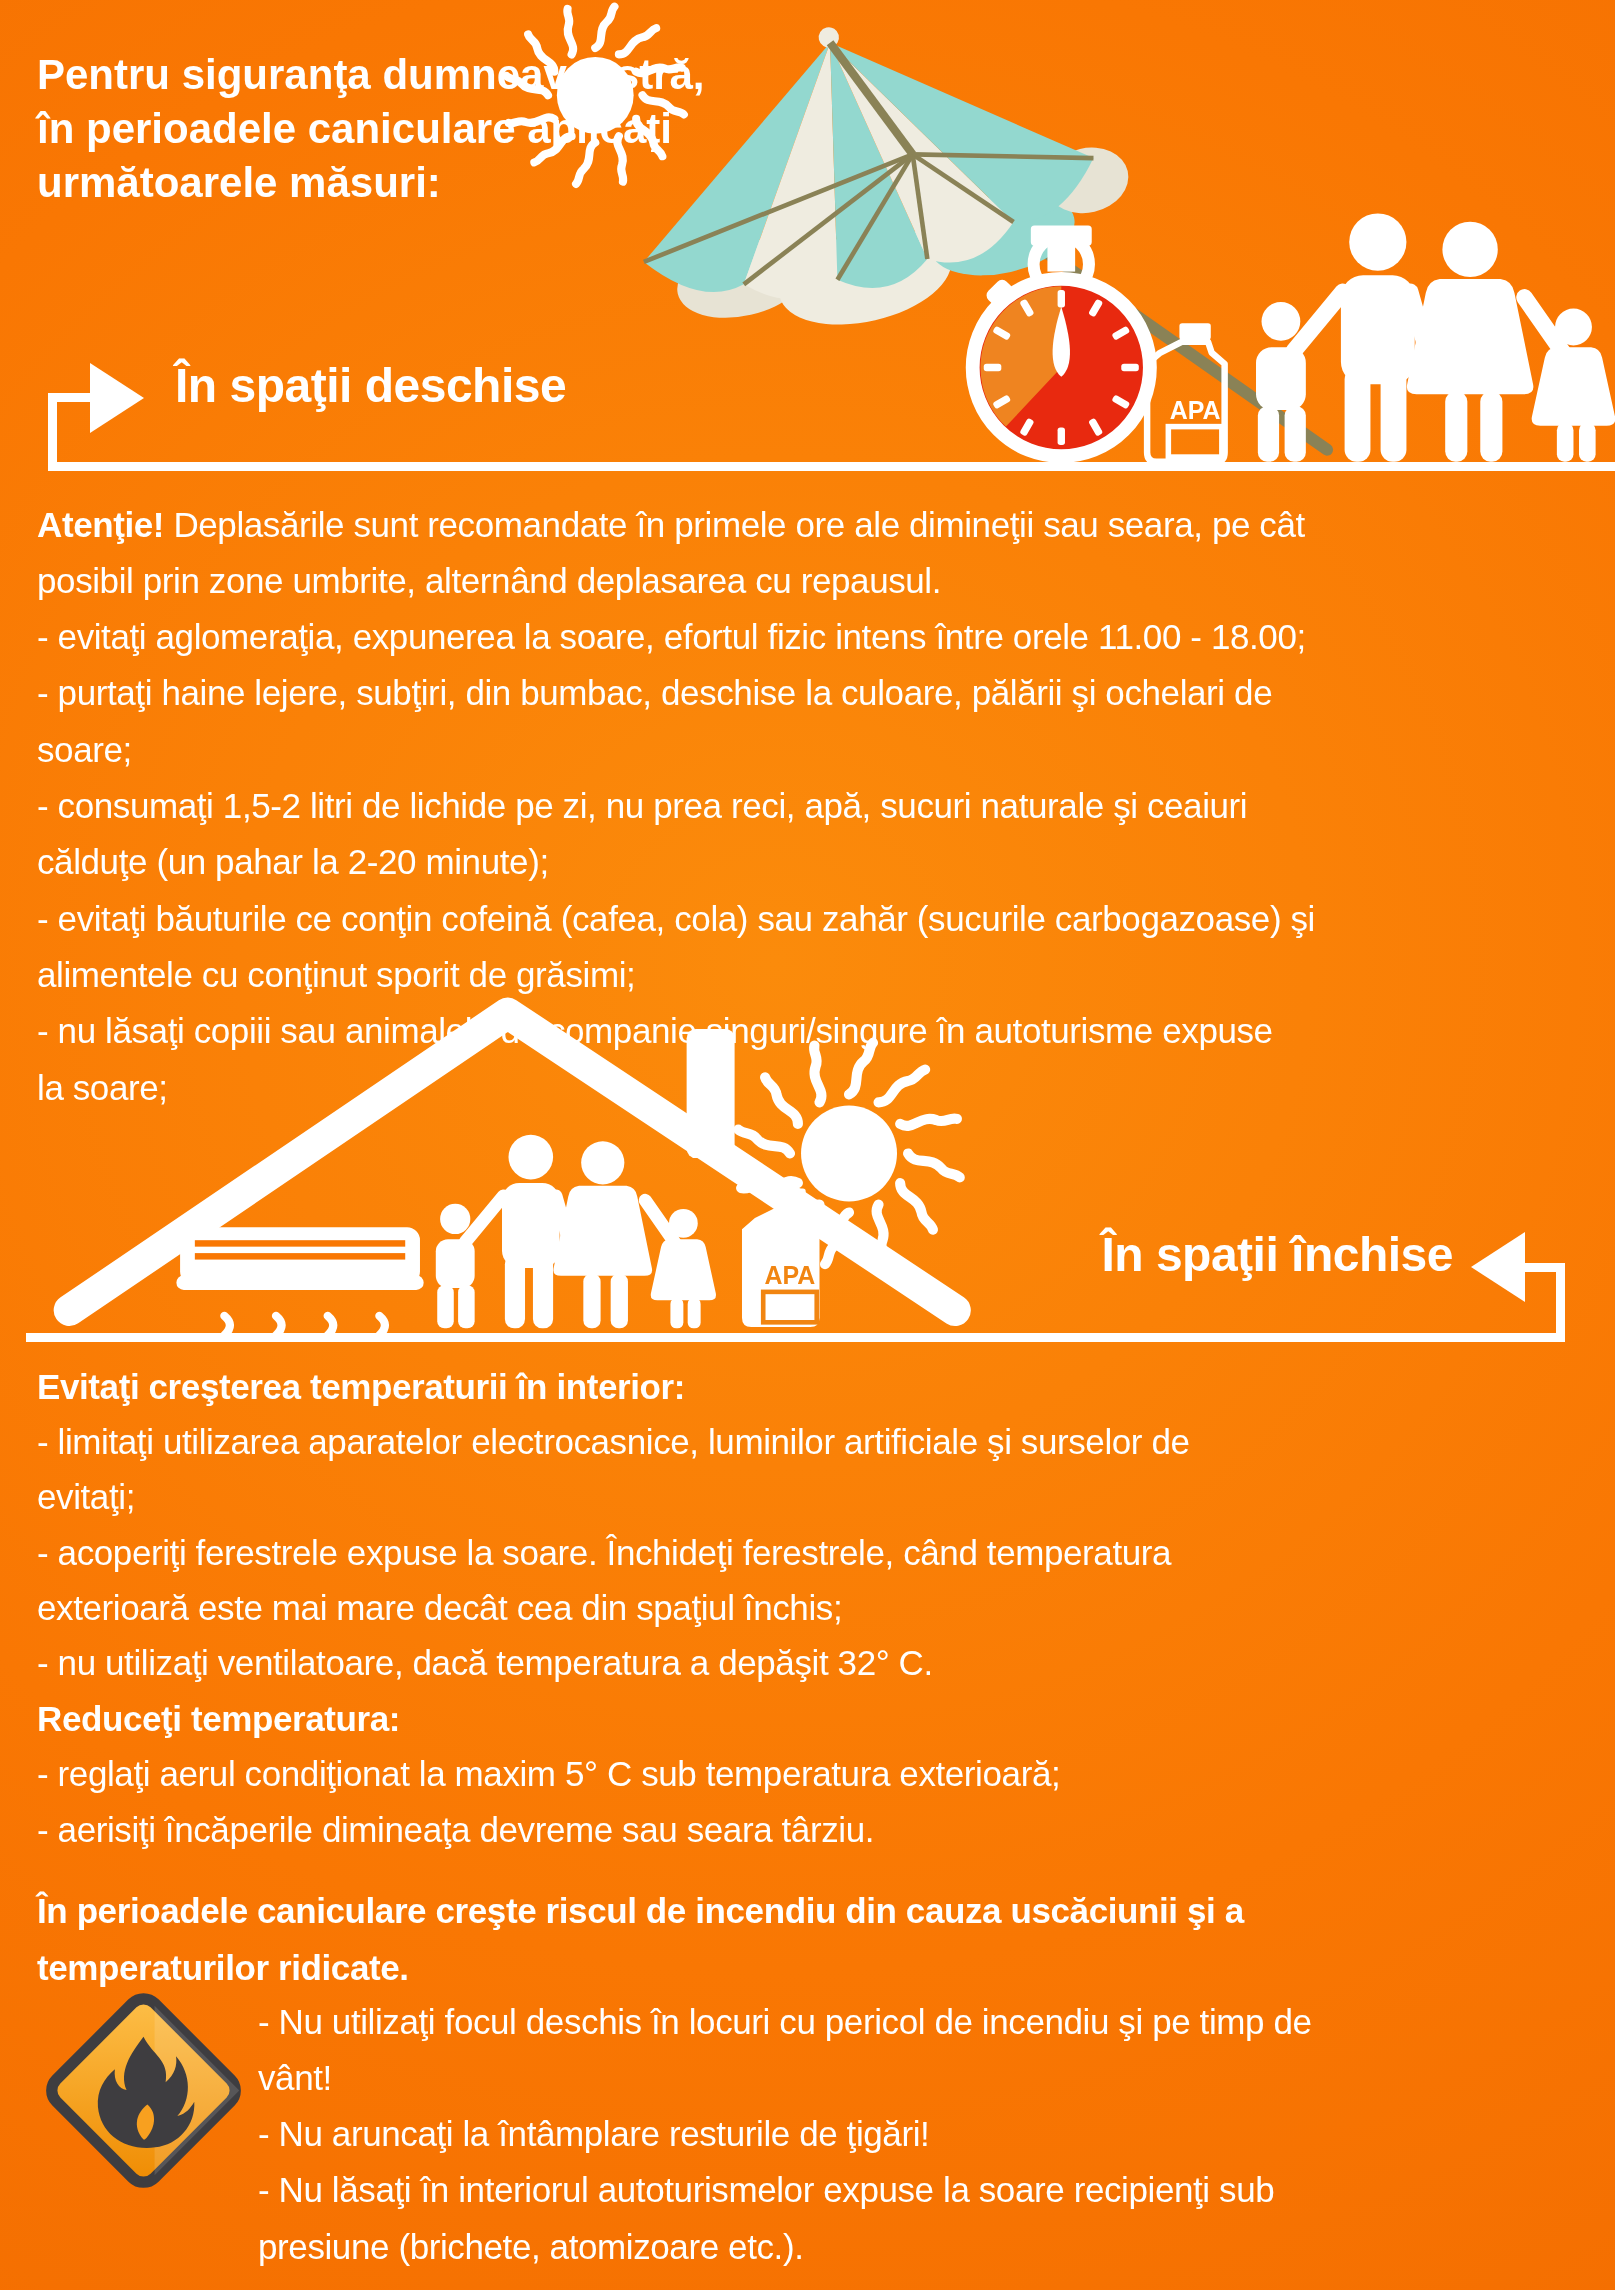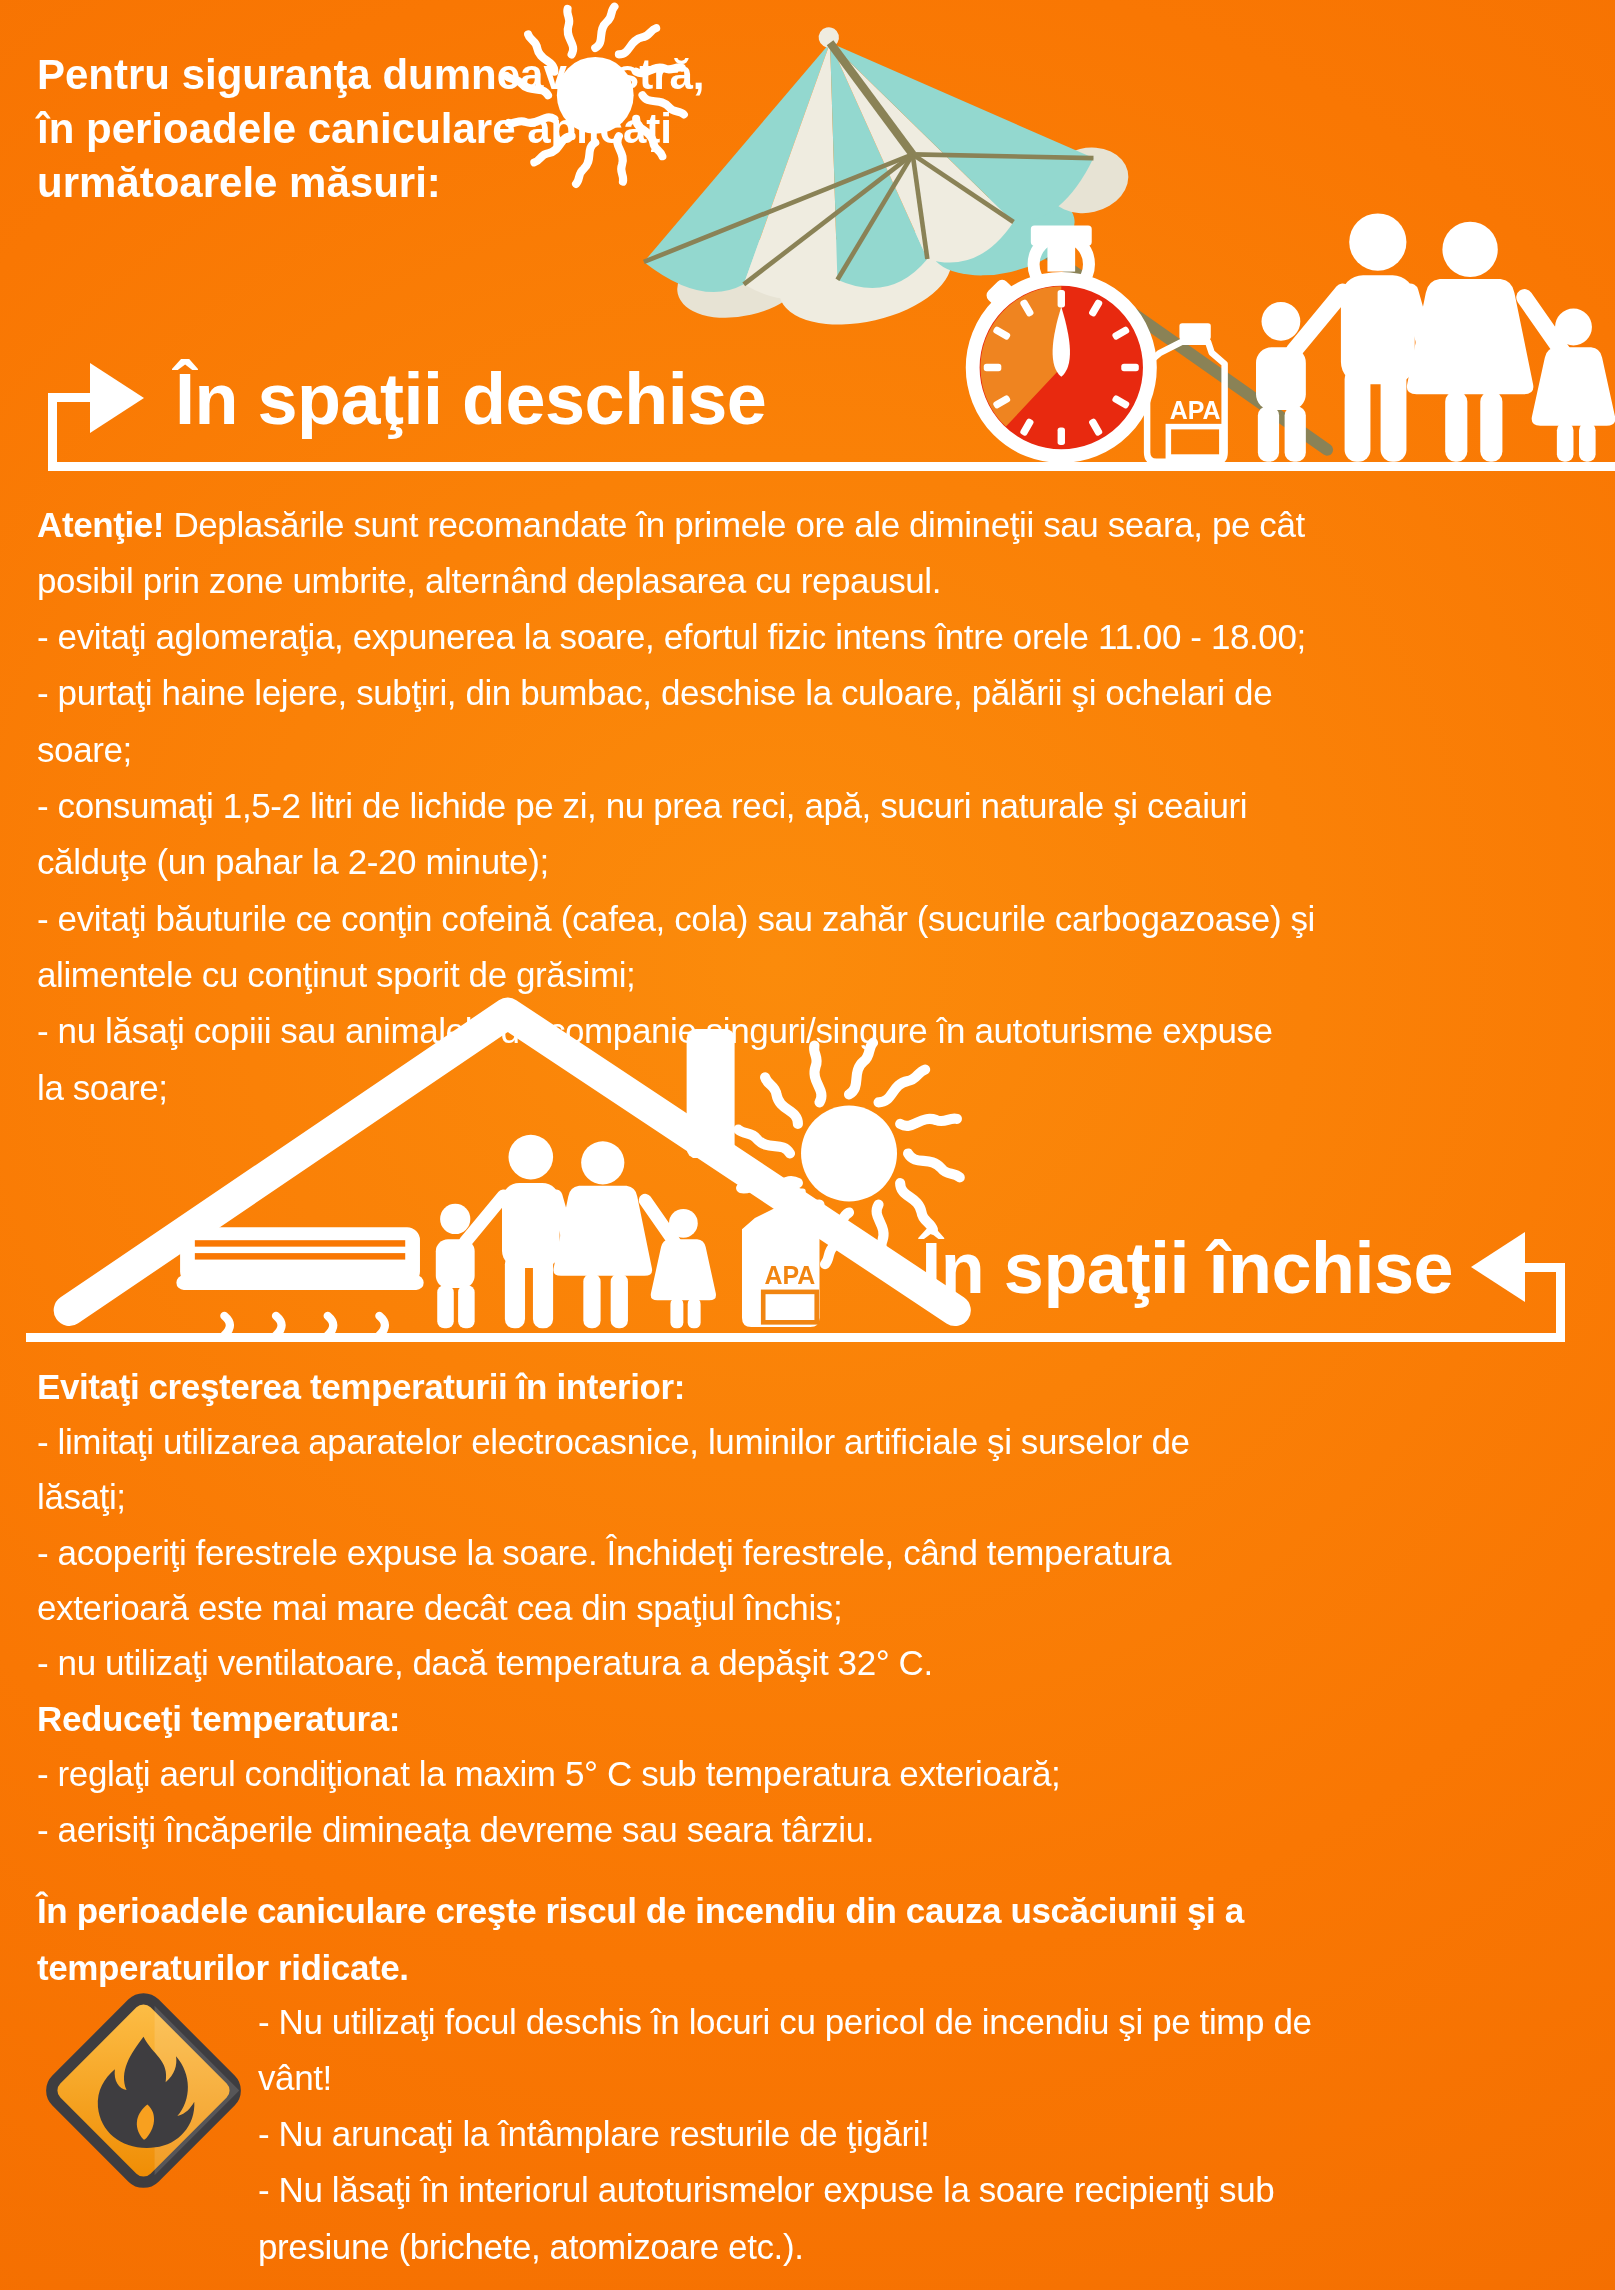--- a/index.html
+++ b/index.html
@@ -6,21 +6,21 @@
   html,body { background:#333; }
   #poster {
     position:relative; width:1615px; height:2291px; overflow:hidden;
     background: radial-gradient(120% 80% at 48% 42%, #fb8b0b 0%, #f97703 55%, #f26b00 100%);
     font-family:"Liberation Sans","DejaVu Sans",sans-serif; color:#fff;
   }
   .abs { position:absolute; }
   .t   { position:absolute; left:37px; font-size:35px; line-height:56px; letter-spacing:-0.4px; white-space:nowrap;text-align:center; }
   .bold { font-weight:bold; }
   #intro { position:absolute; left:37px; top:48px; font-size:42px; font-weight:bold; line-height:54px; }
-  .h1 { position:absolute; font-size:72px; font-weight:bold; letter-spacing:-0.5px; white-space:nowrap;text-align:center; }
+  .h1 { position:absolute; font-size:48px; font-weight:bold; letter-spacing:-0.5px; white-space:nowrap;text-align:center; }
   .bar { position:absolute; background:#fff; }
   .tri-right { position:absolute; width:0; height:0;
     border-top:35px solid transparent; border-bottom:35px solid transparent; border-left:54px solid #fff; }
   .tri-left { position:absolute; width:0; height:0;
     border-top:35px solid transparent; border-bottom:35px solid transparent; border-right:54px solid #fff; }
   #footer { position:absolute; right:214px; top:2208px; font-size:34px; font-weight:bold; font-style:italic; white-space:nowrap; }
   svg { position:absolute; display:block; }
   .apa { font-weight:bold; font-family:"Liberation Sans",sans-serif; }
 </style>
 </head>
@@ -213,21 +213,21 @@
   </svg>
 
   <div class="bar" style="left:26px;top:1333px;width:1539px;height:9.2px"></div>
   <div class="bar" style="left:1556px;top:1263px;width:9.2px;height:79px"></div>
   <div class="bar" style="left:1523px;top:1263px;width:42px;height:9.2px"></div>
   <div class="tri-left" style="left:1471px;top:1232px"></div>
   <div class="h1" style="right:162px;top:1227px">În spaţii închise</div>
 
   <div class="t bold" style="top:1359px">Evitaţi creşterea temperaturii în interior:</div>
   <div class="t" style="top:1414px">- limitaţi utilizarea aparatelor electrocasnice, luminilor artificiale şi surselor de</div>
-  <div class="t" style="top:1469px">lăsaţi;</div>
+  <div class="t" style="top:1469px">evitaţi;</div>
   <div class="t" style="top:1580px">exterioară este mai mare decât cea din spaţiul închis;</div>
   <div class="t" style="top:1525px">- acoperiţi ferestrele expuse la soare. Închideţi ferestrele, când temperatura</div>
   <div class="t" style="top:1635px">- nu utilizaţi ventilatoare, dacă temperatura a depăşit 32° C.</div>
   <div class="t bold" style="top:1691px">Reduceţi temperatura:</div>
   <div class="t" style="top:1746px">- reglaţi aerul condiţionat la maxim 5° C sub temperatura exterioară;</div>
   <div class="t" style="top:1802px">- aerisiţi încăperile dimineaţa devreme sau seara târziu.</div>
 
   <div class="t bold" style="top:1883px">În perioadele caniculare creşte riscul de incendiu din cauza uscăciunii şi a</div>
   <div class="t bold" style="top:1940px">temperaturilor ridicate.</div>
 

